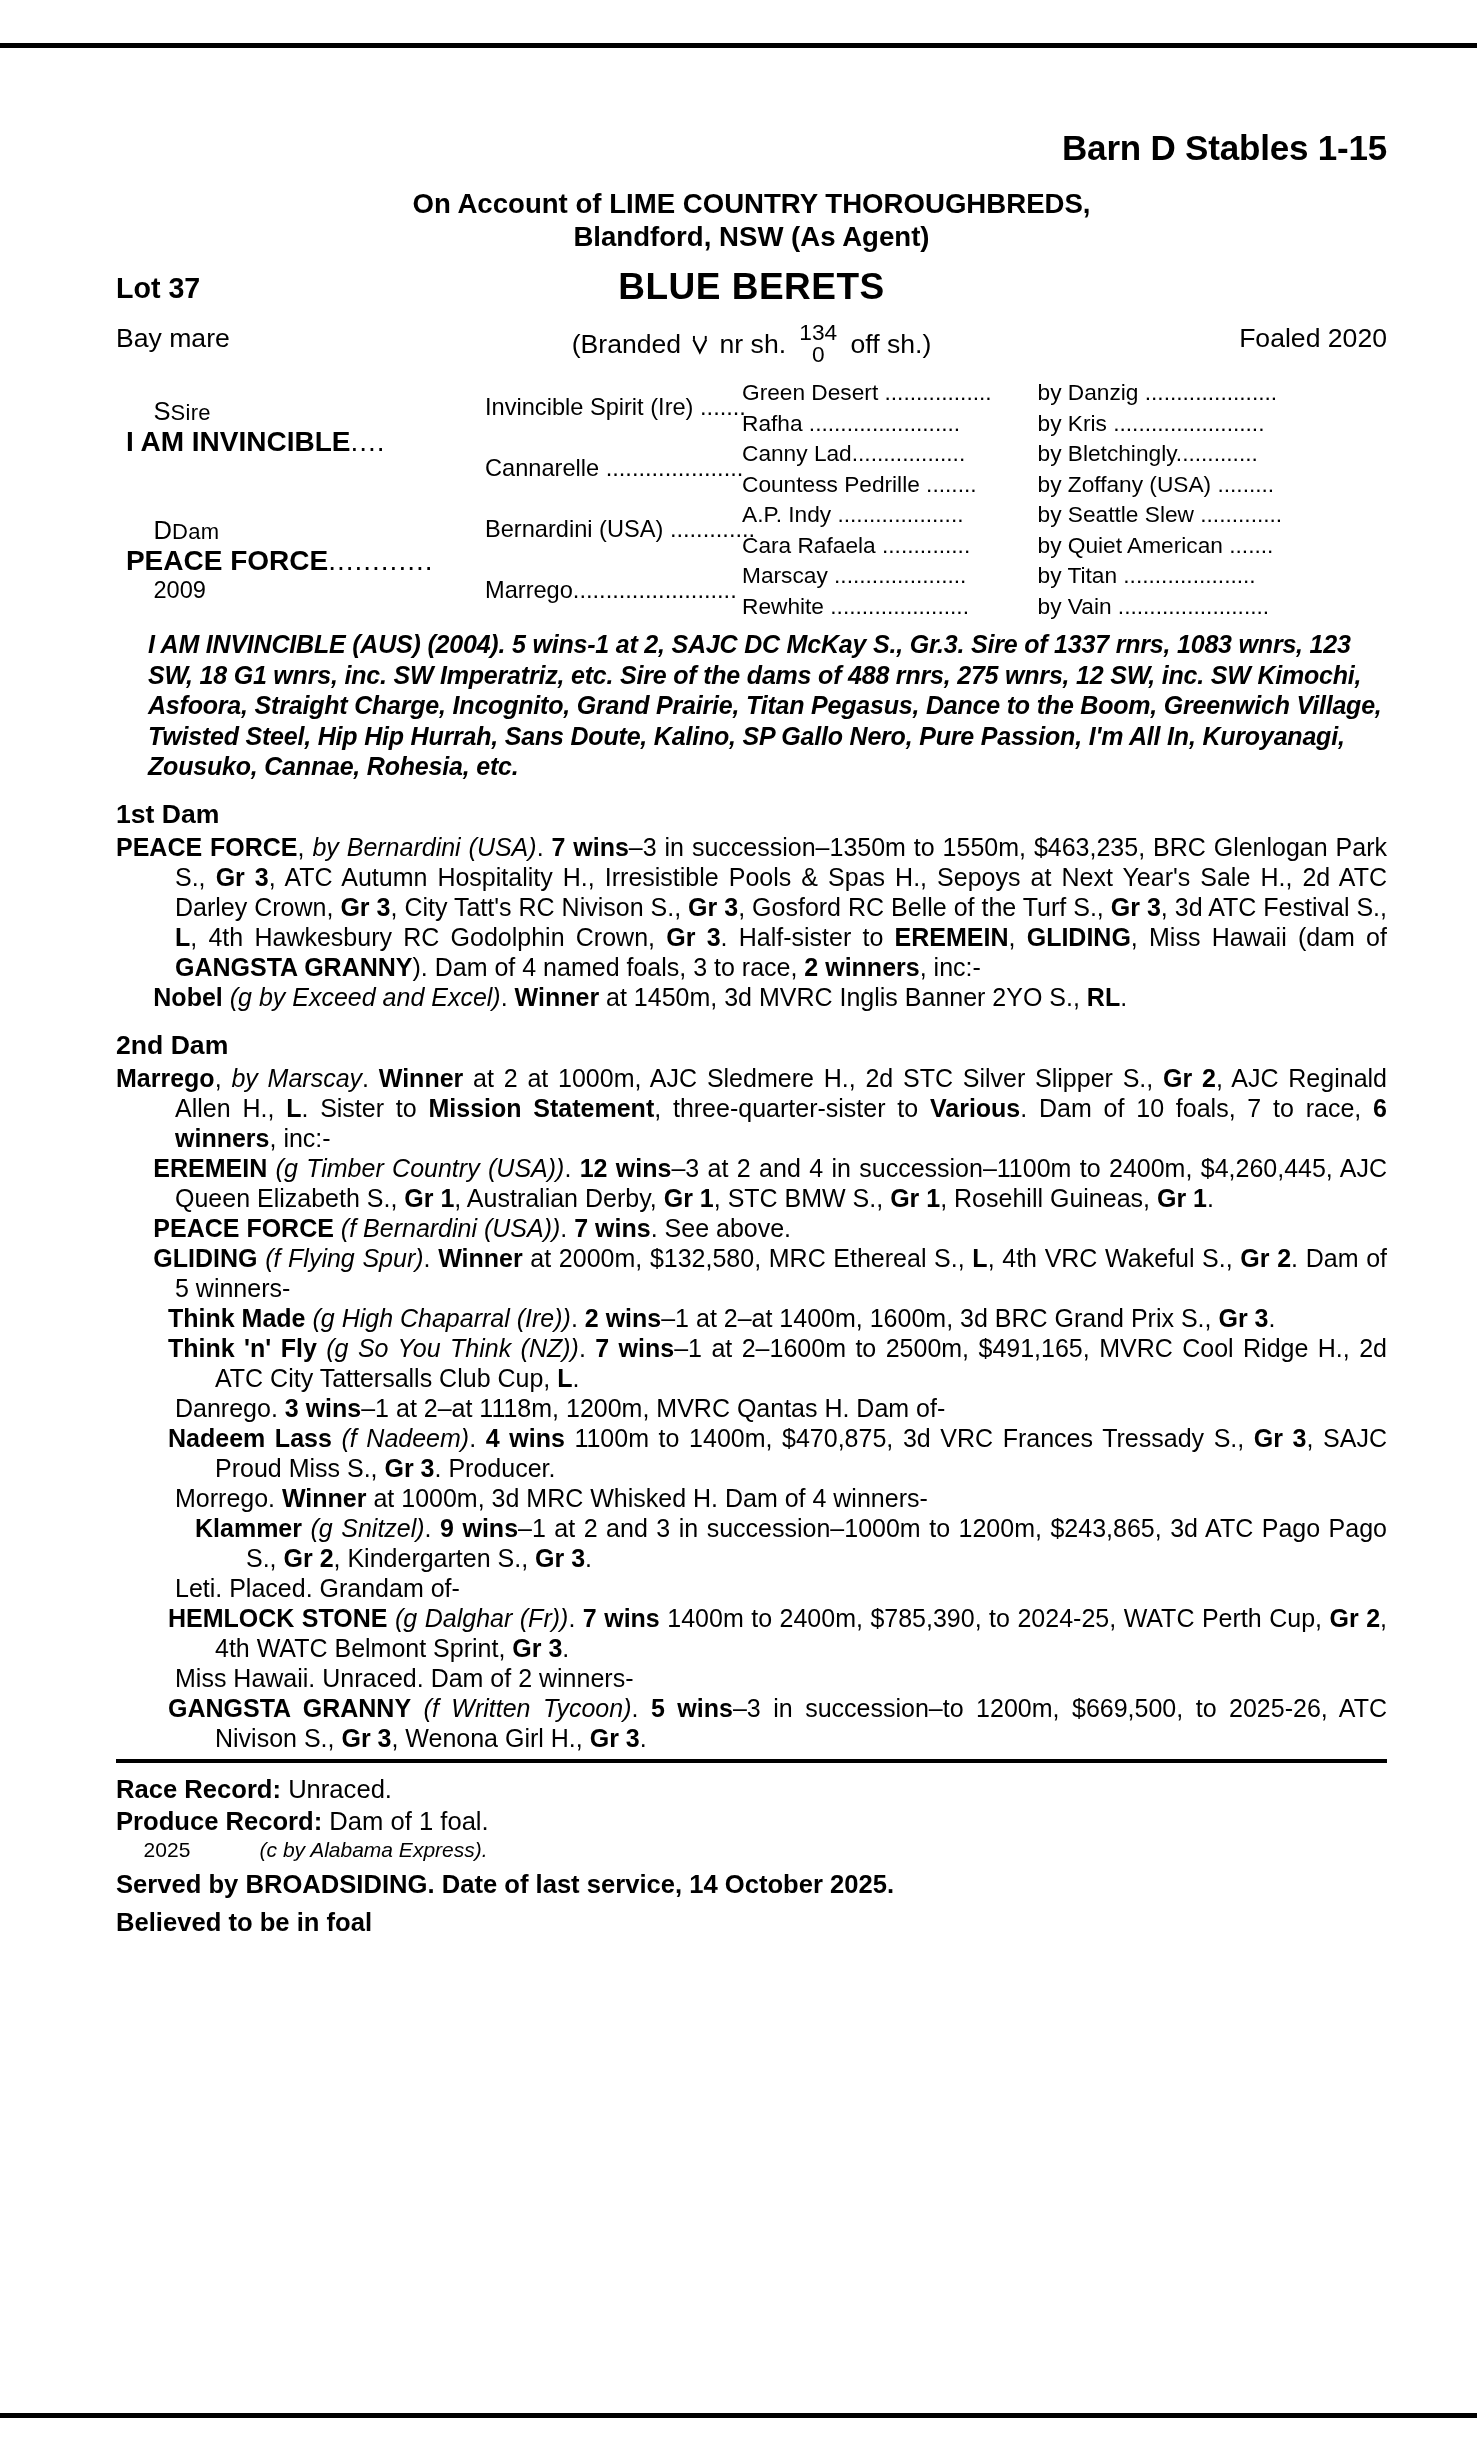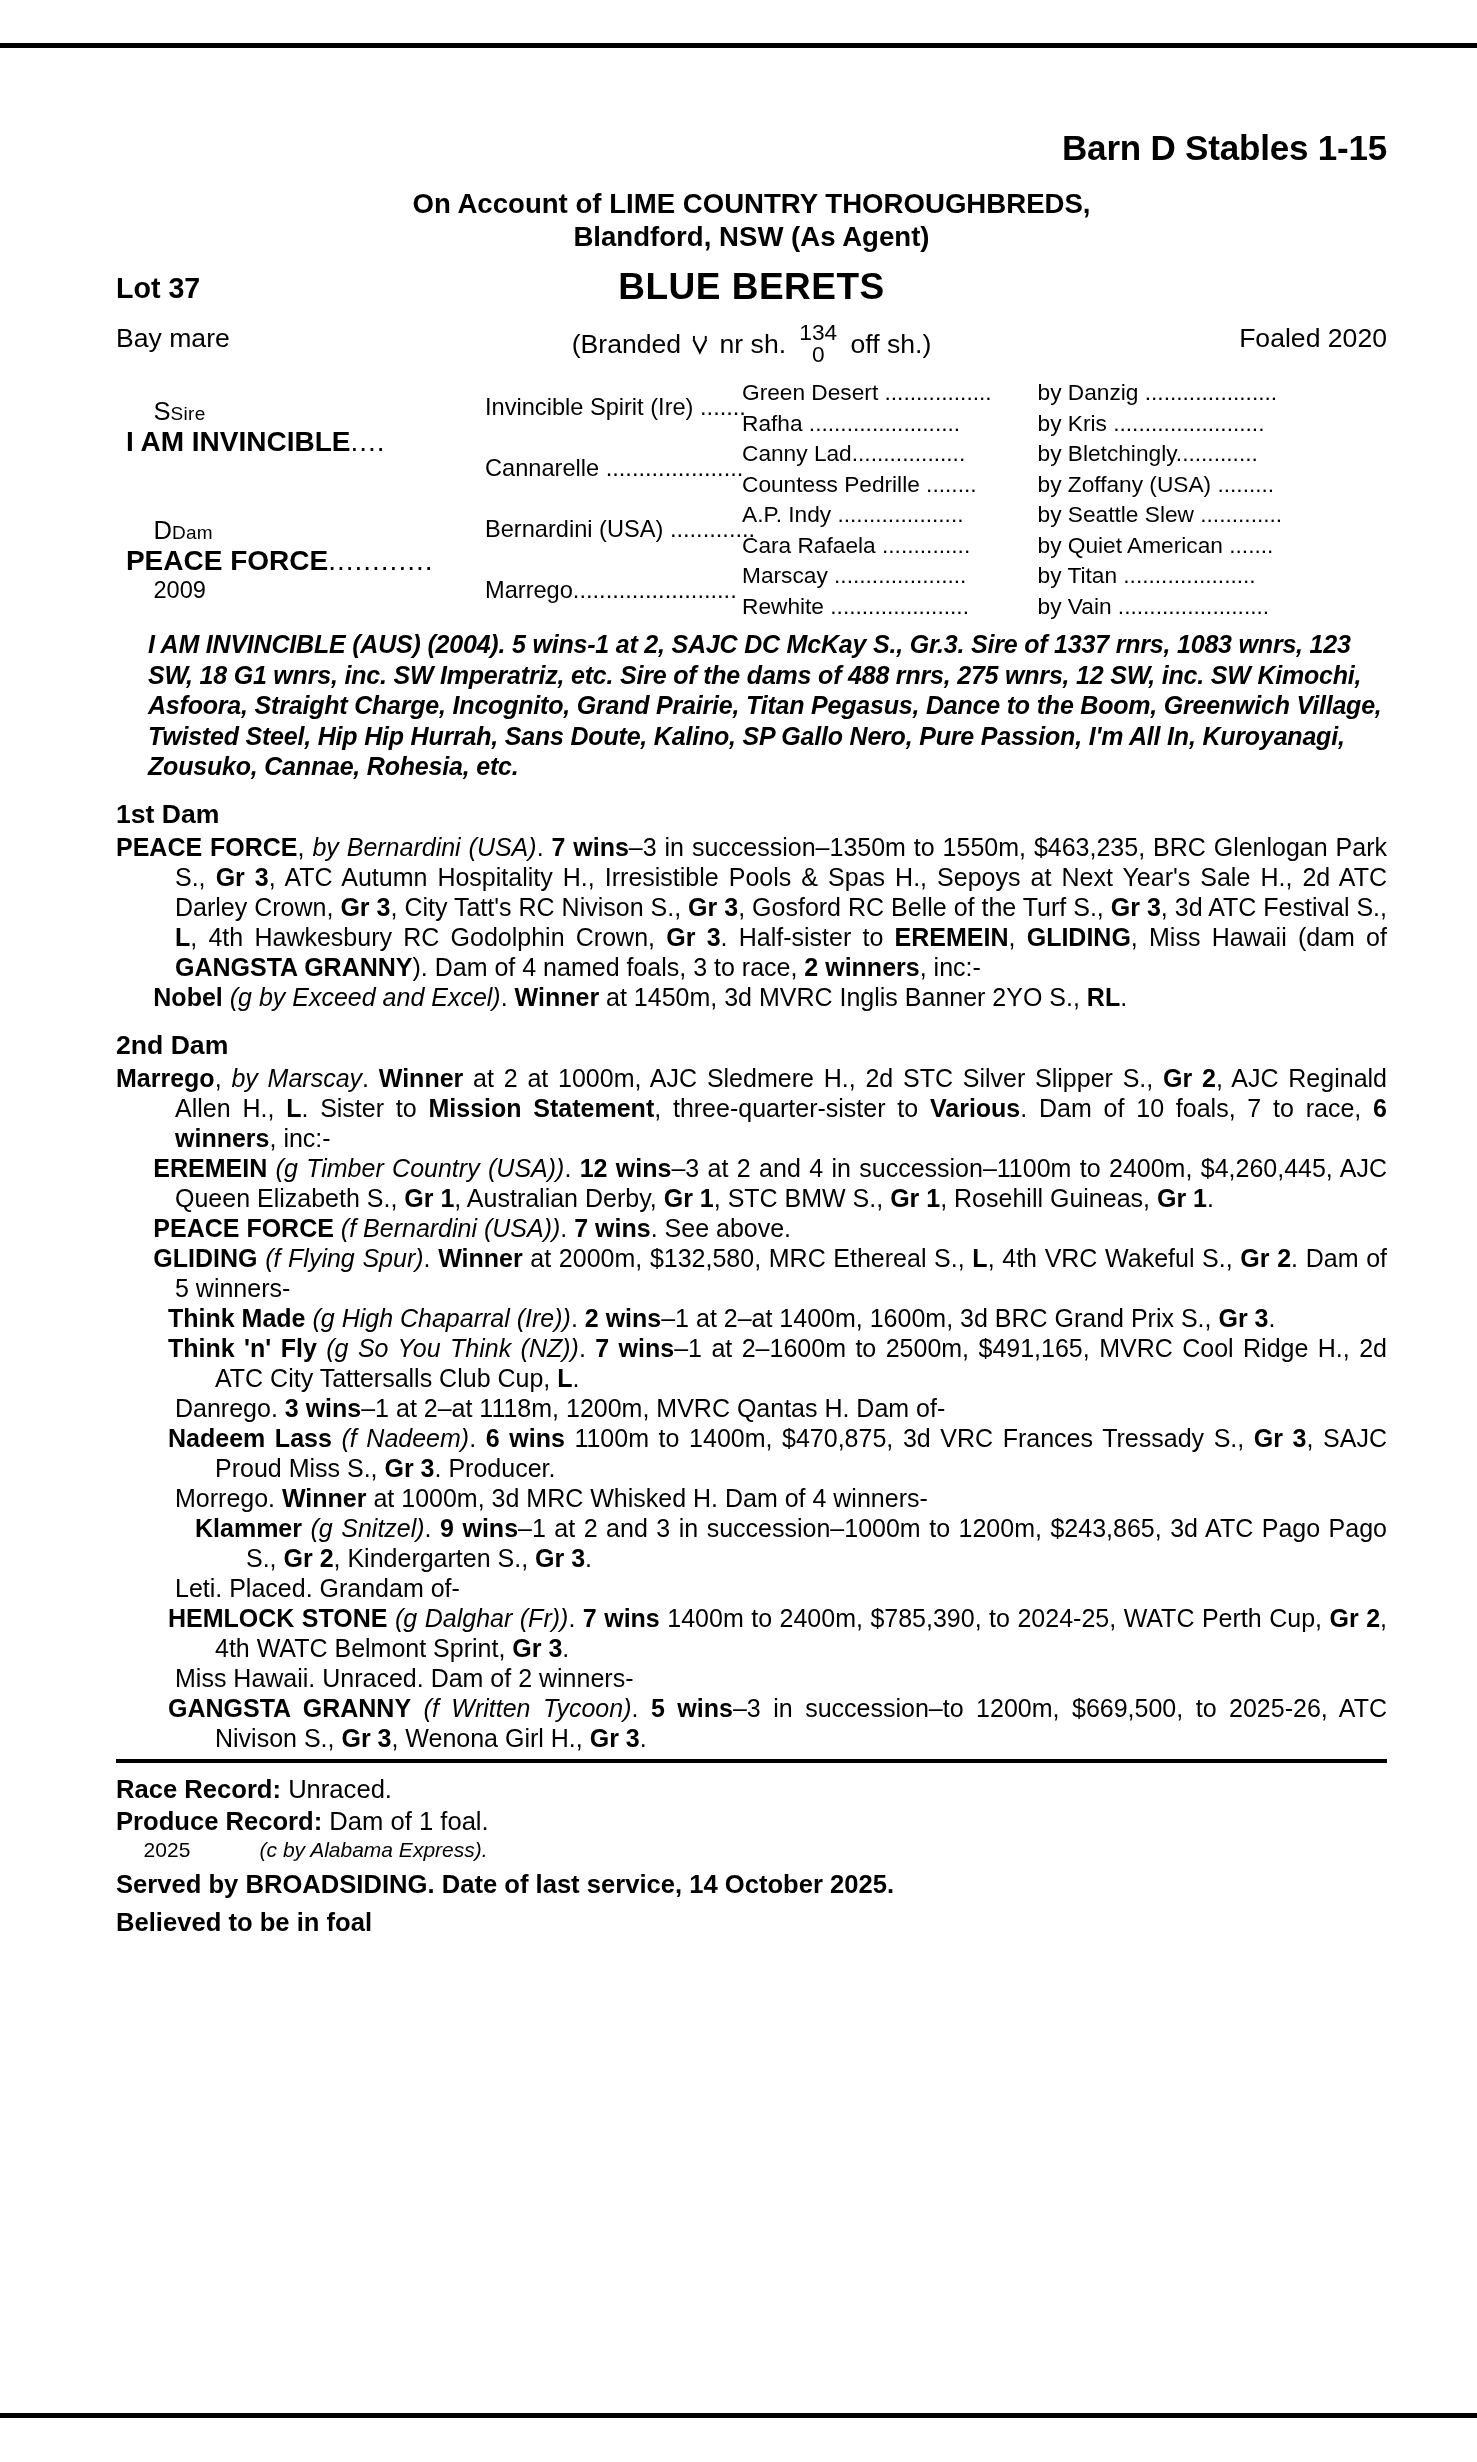--- a/index.html
+++ b/index.html
@@ -136,21 +136,21 @@
   .ped-col1 {
     position: absolute;
     left: 9.9px;
     width: 296px;
   }
   .ped-sire-label, .ped-dam-label {
     font-size: 21.7px;
     margin-left: 27.6px;
   }
   .smallcaps-first { font-size: 25.6px; }
-  .sc { font-size: 19px; letter-spacing: 0.3px; }
+  .sc { font-size: 22px; letter-spacing: 0.3px; }
   .ped-name {
     font-weight: bold;
     font-size: 28px;
     white-space: nowrap;
   }
   .dots { font-weight: normal; letter-spacing: 1px; }
   .ped-year { margin-left: 27.6px; font-size: 23.6px; }
 
   .ped-sire-block { position: absolute; left: 0; top: 23.6px; width: 325px; }
   .ped-dam-block  { position: absolute; left: 0; top: 142px; width: 325px; }
@@ -342,21 +342,21 @@
 
     <div class="dam-head">2nd Dam</div>
     <div>
         <div class="entry hang0"><b>Marrego</b>, <i>by Marscay</i>. <b>Winner</b> at 2 at 1000m, AJC Sledmere H., 2d STC Silver Slipper S., <b>Gr 2</b>, AJC Reginald Allen H., <b>L</b>. Sister to <b>Mission Statement</b>, three-quarter-sister to <b>Various</b>. Dam of 10 foals, 7 to race, <b>6 winners</b>, inc:-</div>
         <div class="entry hang1"><b>EREMEIN</b> <i>(g Timber Country (USA))</i>. <b>12 wins</b>–3 at 2 and 4 in succession–1100m to 2400m, $4,260,445, AJC Queen Elizabeth S., <b>Gr 1</b>, Australian Derby, <b>Gr 1</b>, STC BMW S., <b>Gr 1</b>, Rosehill Guineas, <b>Gr 1</b>.</div>
         <div class="entry hang1"><b>PEACE FORCE</b> <i>(f Bernardini (USA))</i>. <b>7 wins</b>. See above.</div>
         <div class="entry hang1"><b>GLIDING</b> <i>(f Flying Spur)</i>. <b>Winner</b> at 2000m, $132,580, MRC Ethereal S., <b>L</b>, 4th VRC Wakeful S., <b>Gr 2</b>. Dam of 5 winners-</div>
         <div class="entry hang2"><b>Think Made</b> <i>(g High Chaparral (Ire))</i>. <b>2 wins</b>–1 at 2–at 1400m, 1600m, 3d BRC Grand Prix S., <b>Gr 3</b>.</div>
         <div class="entry hang2"><b>Think 'n' Fly</b> <i>(g So You Think (NZ))</i>. <b>7 wins</b>–1 at 2–1600m to 2500m, $491,165, MVRC Cool Ridge H., 2d ATC City Tattersalls Club Cup, <b>L</b>.</div>
         <div class="entry hang4">Danrego. <b>3 wins</b>–1 at 2–at 1118m, 1200m, MVRC Qantas H. Dam of-</div>
-        <div class="entry hang2"><b>Nadeem Lass</b> <i>(f Nadeem)</i>. <b>6 wins</b> 1100m to 1400m, $470,875, 3d VRC Frances Tressady S., <b>Gr 3</b>, SAJC Proud Miss S., <b>Gr 3</b>. Producer.</div>
+        <div class="entry hang2"><b>Nadeem Lass</b> <i>(f Nadeem)</i>. <b>4 wins</b> 1100m to 1400m, $470,875, 3d VRC Frances Tressady S., <b>Gr 3</b>, SAJC Proud Miss S., <b>Gr 3</b>. Producer.</div>
         <div class="entry hang4">Morrego. <b>Winner</b> at 1000m, 3d MRC Whisked H. Dam of 4 winners-</div>
         <div class="entry hang3"><b>Klammer</b> <i>(g Snitzel)</i>. <b>9 wins</b>–1 at 2 and 3 in succession–1000m to 1200m, $243,865, 3d ATC Pago Pago S., <b>Gr 2</b>, Kindergarten S., <b>Gr 3</b>.</div>
         <div class="entry hang4">Leti. Placed. Grandam of-</div>
         <div class="entry hang2"><b>HEMLOCK STONE</b> <i>(g Dalghar (Fr))</i>. <b>7 wins</b> 1400m to 2400m, $785,390, to 2024-25, WATC Perth Cup, <b>Gr 2</b>, 4th WATC Belmont Sprint, <b>Gr 3</b>.</div>
         <div class="entry hang4">Miss Hawaii. Unraced. Dam of 2 winners-</div>
         <div class="entry hang2"><b>GANGSTA GRANNY</b> <i>(f Written Tycoon)</i>. <b>5 wins</b>–3 in succession–to 1200m, $669,500, to 2025-26, ATC Nivison S., <b>Gr 3</b>, Wenona Girl H., <b>Gr 3</b>.</div>
       </div>
 
     <div class="rule-section"></div>
 

